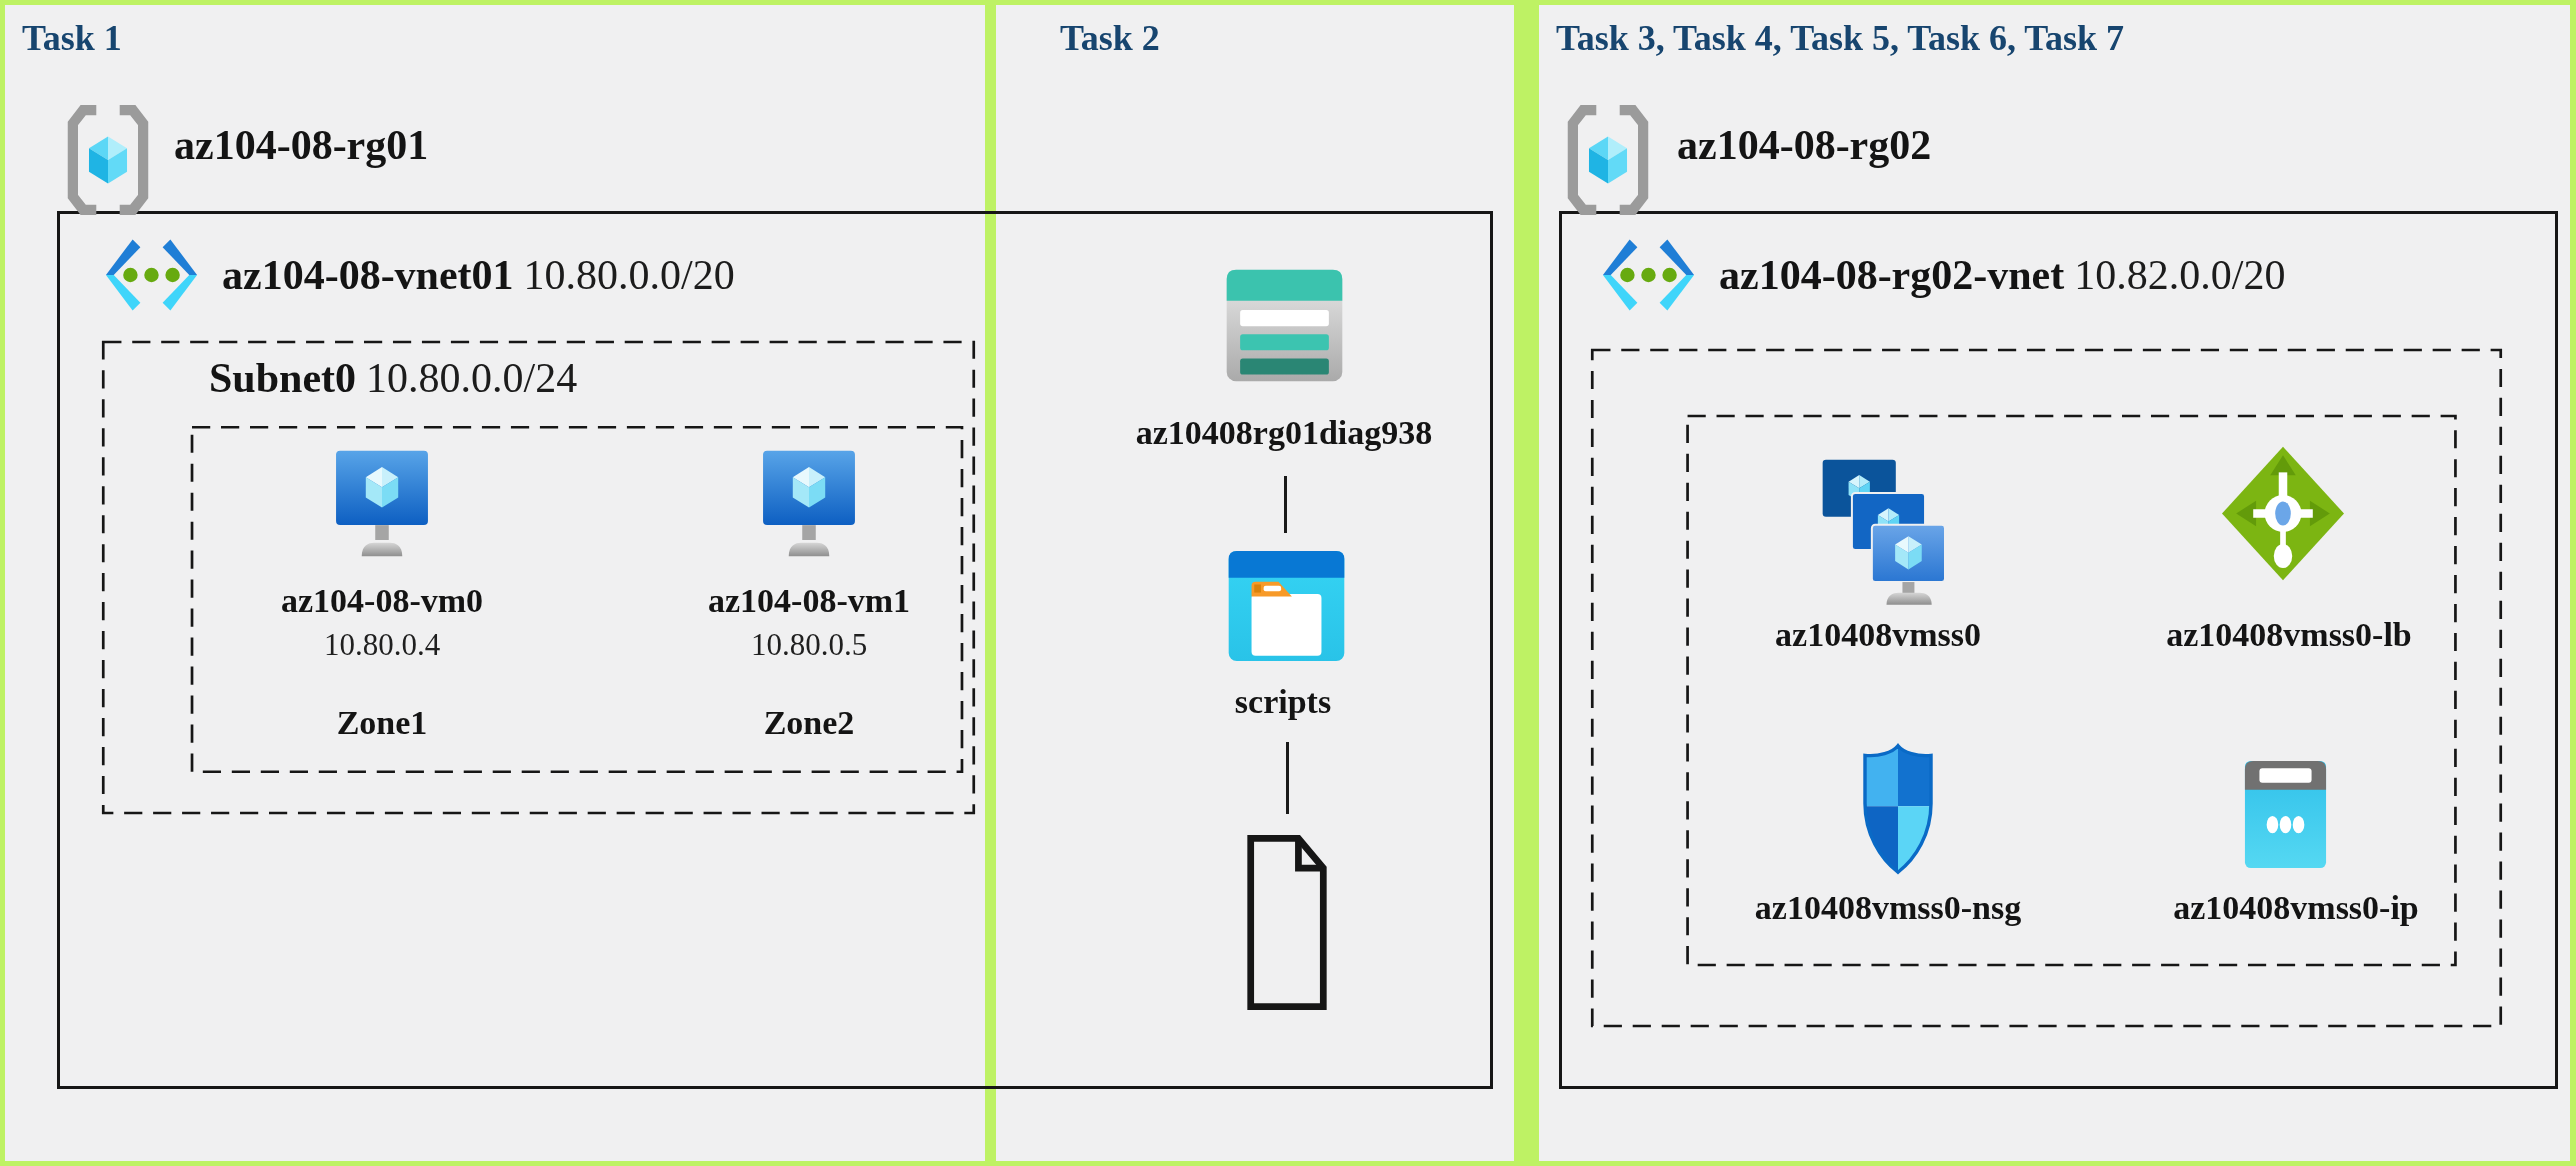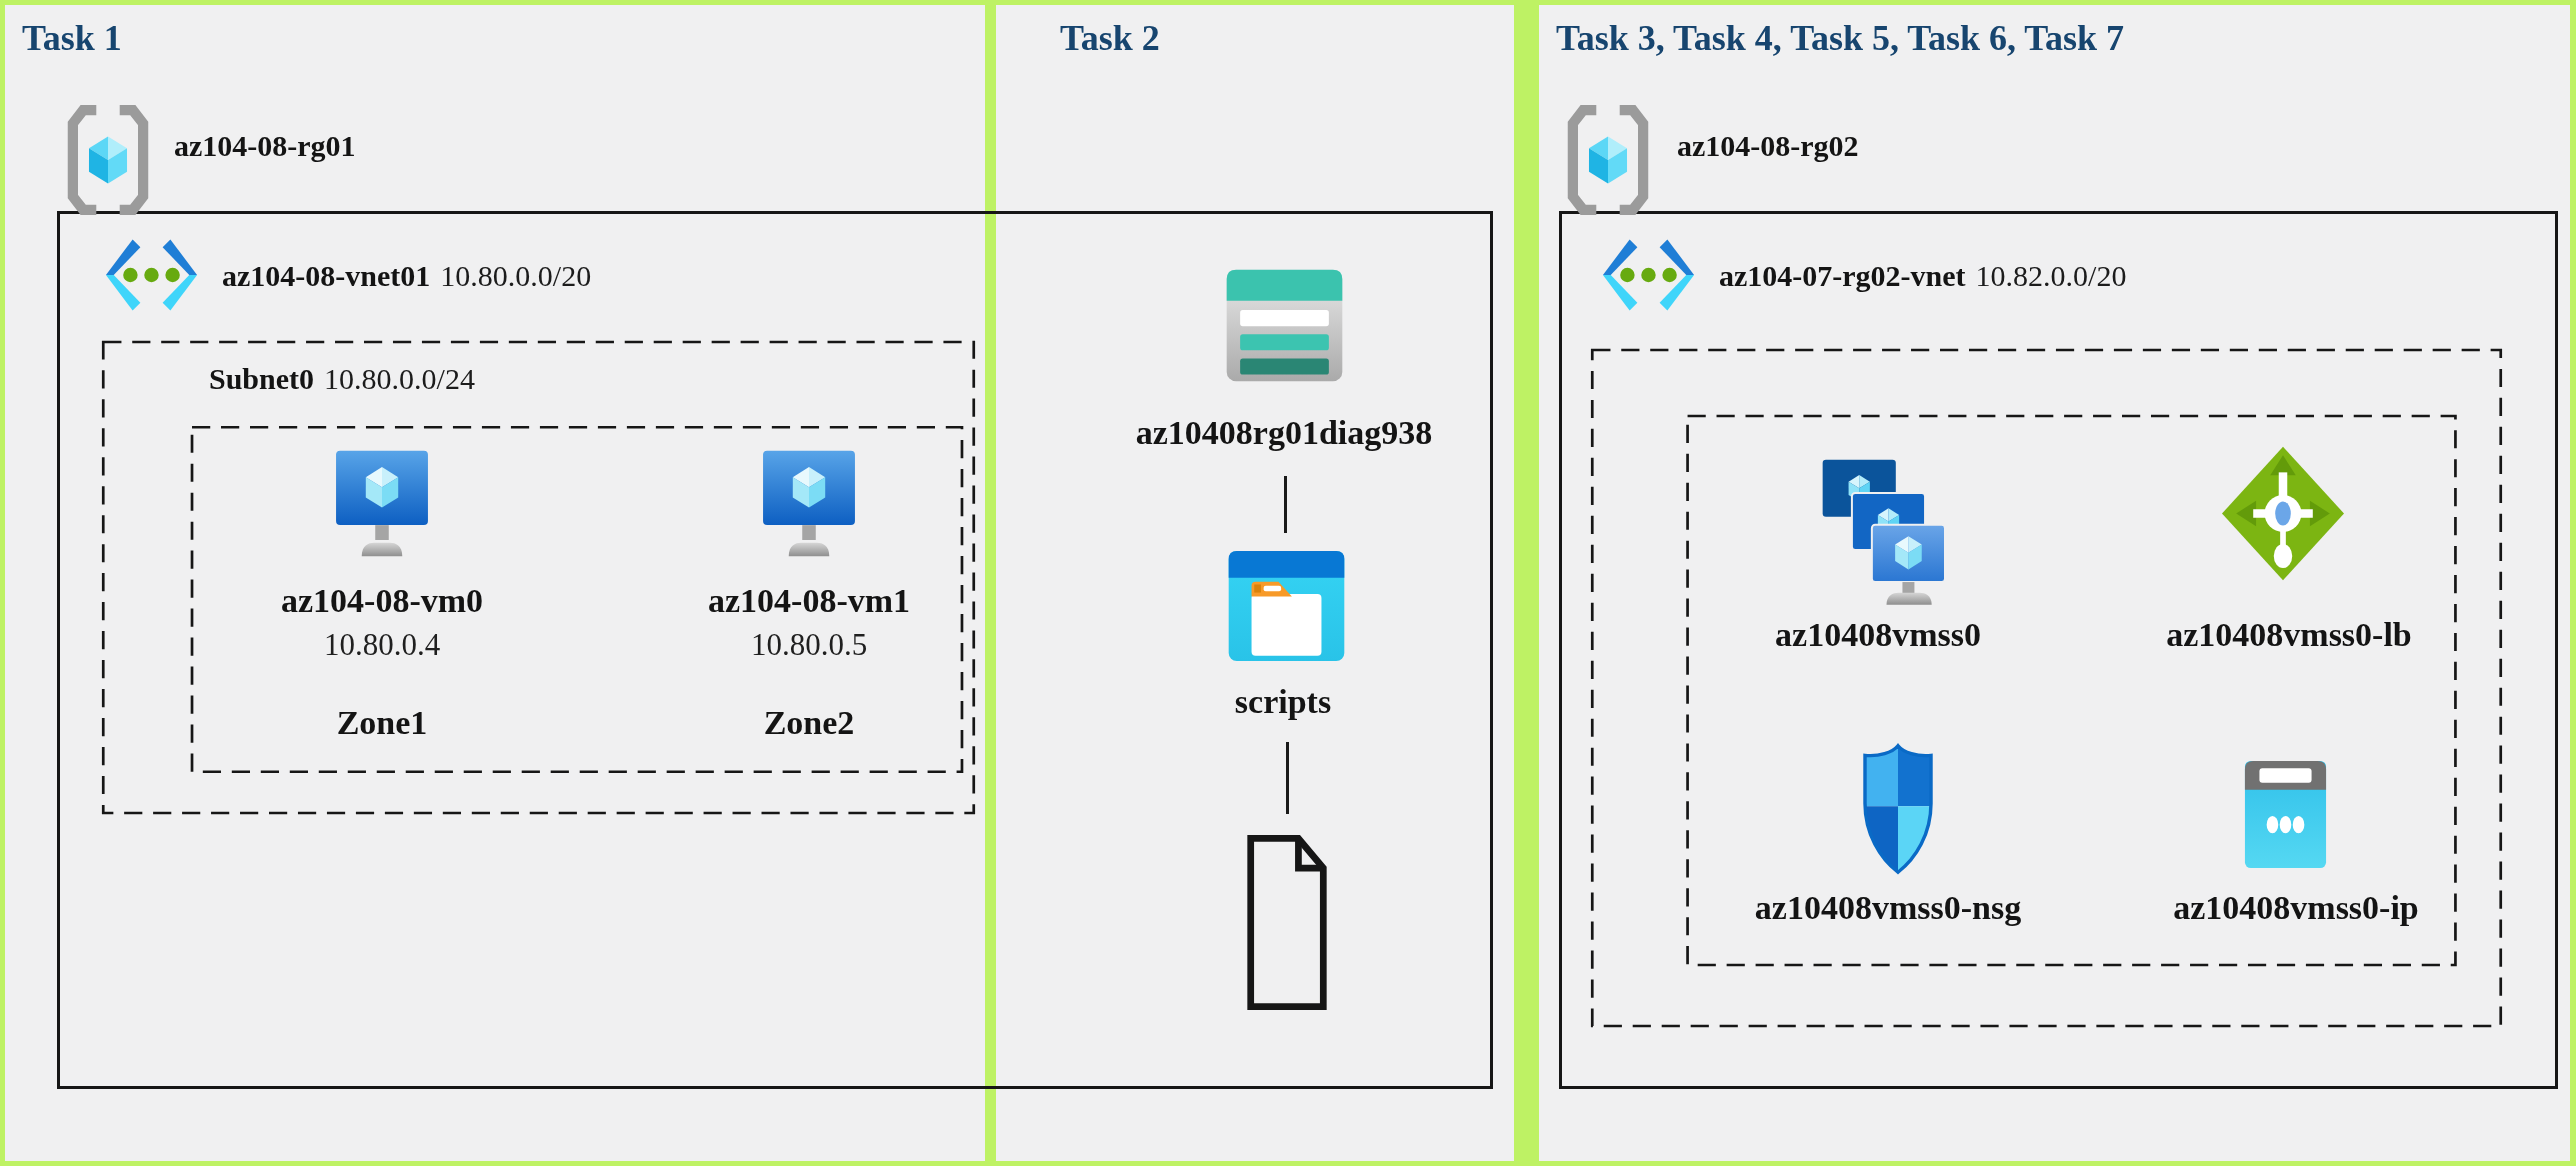--- a/index.html
+++ b/index.html
@@ -4,21 +4,21 @@
 <style>
   html,body{margin:0;padding:0;background:#ffffff;}
   .canvas{position:relative;width:2576px;height:1166px;background:#bef264;overflow:hidden;
           font-family:Liberation Serif, serif;}
   .abs{position:absolute;}
   .panel{position:absolute;top:5.4px;height:1156px;background:#f0f0f1;}
   .title{position:absolute;font-size:36px;font-weight:700;color:#17456f;line-height:1.1;white-space:nowrap;}
   .solid-box{position:absolute;border:3.4px solid #161616;box-sizing:border-box;background:transparent;}
   .label{position:absolute;transform:translate(-50%,-50%);font-size:34px;font-weight:700;color:#141414;
          white-space:nowrap;text-align:center;line-height:1.1;}
-  .label-left{position:absolute;transform:translateY(-50%);font-size:30px;font-weight:700;color:#141414;
+  .label-left{position:absolute;transform:translateY(-50%);font-size:42px;font-weight:700;color:#141414;
               white-space:nowrap;line-height:1.1;}
   .cidr{font-weight:400;color:#1c1c1c;margin-left:10px;margin-top:46px;}
   .sub{font-size:31px;font-weight:400;color:#1f1f1f;}
   .vline{position:absolute;width:2.7px;background:#1a1a1a;}
   svg{display:block;}
 </style>
 </head>
 <body>
 
 <div class="canvas">
@@ -165,21 +165,21 @@
 
   <svg class="abs" style="left:1595px;top:235px;" width="107" height="80" viewBox="0 0 96 72">
     <polygon points="31,4 38,11 14,36 7,36" fill="#1f7ed6"></polygon>
     <polygon points="7,36 14,36 38,61 31,68" fill="#3fd5fa"></polygon>
     <polygon points="65,4 58,11 82,36 89,36" fill="#1f7ed6"></polygon>
     <polygon points="89,36 82,36 58,61 65,68" fill="#3fd5fa"></polygon>
     <circle cx="29" cy="36" r="6.5" fill="#67aa10"></circle>
     <circle cx="48" cy="36" r="6.5" fill="#67aa10"></circle>
     <circle cx="67" cy="36" r="6.5" fill="#67aa10"></circle>
   </svg>
-  <div class="label-left" style="left:1719px;top:275px;"><b>az104-07-rg02-vnet</b><span class="cidr">10.82.0.0/20</span></div>
+  <div class="label-left" style="left:1719px;top:275px;"><b>az104-08-rg02-vnet</b><span class="cidr">10.82.0.0/20</span></div>
 
 
   <svg class="abs" style="left:1820px;top:456px;" width="125" height="151" viewBox="0 0 94 112">
     <rect x="2" y="2" width="55" height="43" rx="2.5" fill="#0b549b"></rect>
     <polygon points="29.5,13.5 21.5,18.5 29.5,23.5" fill="#d7f5fd"></polygon>
     <polygon points="29.5,13.5 37.5,18.5 29.5,23.5" fill="#b3ecfa"></polygon>
     <polygon points="21.5,18.5 21.5,28.5 29.5,33.5 29.5,23.5" fill="#8fe3f8"></polygon>
     <polygon points="37.5,18.5 37.5,28.5 29.5,33.5 29.5,23.5" fill="#5fd4f4"></polygon>
     <rect x="24" y="27" width="55" height="43" rx="2.5" fill="#1266c4" stroke="#f0f0f1" stroke-width="1.5"></rect>
     <polygon points="51.5,38.5 43.5,43.5 51.5,48.5" fill="#d7f5fd"></polygon>

